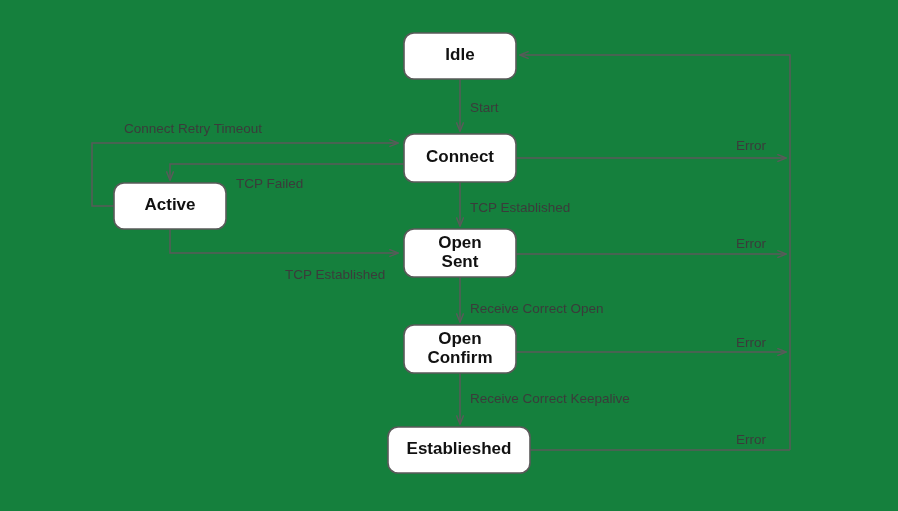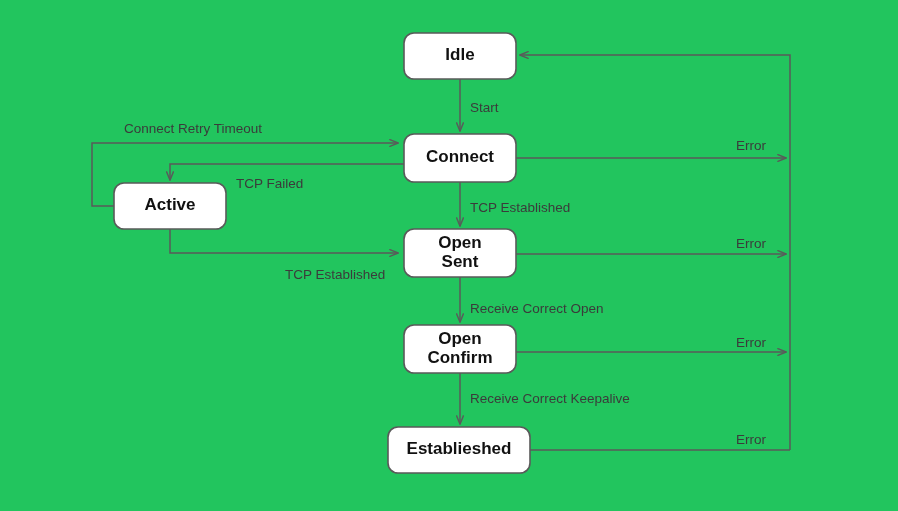--- a/index.html
+++ b/index.html
@@ -10,21 +10,21 @@
   body {
     width: 898px;
     height: 511px;
     font-family: "Liberation Sans", sans-serif;
     overflow: hidden;
   }
   #diagram-root {
     position: relative;
     width: 898px;
     height: 511px;
-    background: #22c55e;
+    background: #15803d;
   }
   svg#bgp-fsm {
     display: block;
     width: 898px;
     height: 511px;
   }
   .state-box-shape {
     fill: #ffffff;
     stroke: #5a5a5a;
     stroke-width: 1.6;

